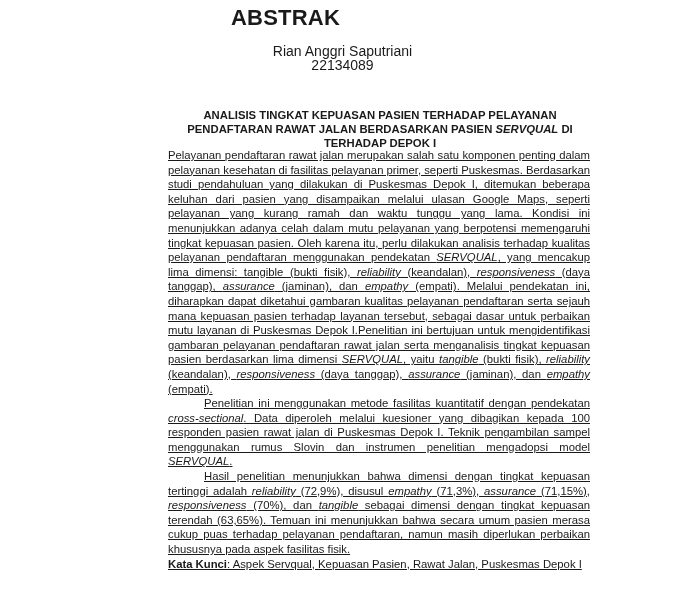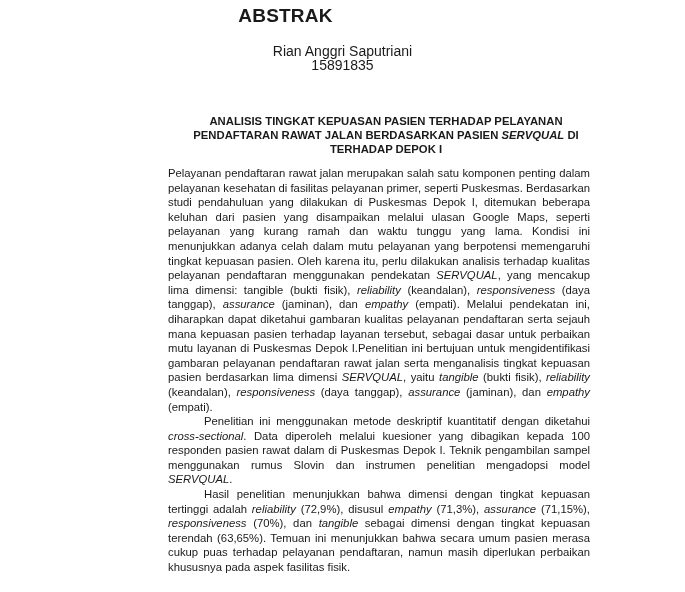--- a/index.html
+++ b/index.html
@@ -2,54 +2,55 @@
 <html><head>
 <meta charset="utf-8">
 <style>
   html, body { margin: 0; padding: 0; background: #ffffff; }
   body {
     width: 685px; height: 592px; overflow: hidden; position: relative;
     font-family: "Liberation Sans", sans-serif; color: #1a1a1a;
   }
   .heading {
     position: absolute; left: 0; width: 571px; top: 5px;
-    text-align: center; font-weight: bold; font-size: 19px; letter-spacing: 0.2px;
+    text-align: center; font-weight: bold; font-size: 22px; letter-spacing: 0.2px;
     margin: 0;
   }
   .author {
     position: absolute; left: 0; width: 685px; top: 44px;
     text-align: center; font-size: 14px; line-height: 14px;
   }
   .title {
     position: absolute; left: 160px; width: 440px; top: 108px;
     text-align: center; font-weight: bold; font-size: 11.3px; line-height: 14px;
-    margin: 6px;
+    margin: 0;
   }
   .body {
-    position: absolute; left: 168px; width: 422px; top: 166px;
-    font-size: 11.3px; line-height: 14.6px; text-align: justify;
+    position: absolute; left: 168px; width: 422px; top: 148px;
+    font-size: 11.3px; line-height: 14.6px; text-align: justify; text-decoration: underline;
   }
   .body p { margin: 0; }
   .indent { text-indent: 36px; }
   i { font-style: italic; }
   b { font-weight: bold; }
 </style>
 </head>
 <body>
 
 <h1 class="heading">ABSTRAK</h1>
 
 <div class="author">
   <div>Rian Anggri Saputriani</div>
-  <div>15891835</div>
+  <div>22134089</div>
 </div>
 
 <h2 class="title">
   <span>ANALISIS TINGKAT KEPUASAN PASIEN TERHADAP PELAYANAN</span><br>
   <span>PENDAFTARAN RAWAT JALAN BERDASARKAN PASIEN </span><i>SERVQUAL</i><span> DI</span><br>
   <span>TERHADAP DEPOK I</span>
 </h2>
 
 <div class="body">
   <p><span>Pelayanan pendaftaran rawat jalan merupakan salah satu komponen penting dalam pelayanan kesehatan di fasilitas pelayanan primer, seperti Puskesmas. Berdasarkan studi pendahuluan yang dilakukan di Puskesmas Depok I, ditemukan beberapa keluhan dari pasien yang disampaikan melalui ulasan Google Maps, seperti pelayanan yang kurang ramah dan waktu tunggu yang lama. Kondisi ini menunjukkan adanya celah dalam mutu pelayanan yang berpotensi memengaruhi tingkat kepuasan pasien. Oleh karena itu, perlu dilakukan analisis terhadap kualitas pelayanan pendaftaran menggunakan pendekatan </span><i>SERVQUAL</i><span>, yang mencakup lima dimensi: tangible (bukti fisik), </span><i>reliability</i><span> (keandalan), </span><i>responsiveness</i><span> (daya tanggap), </span><i>assurance</i><span> (jaminan), dan </span><i>empathy</i><span> (empati). Melalui pendekatan ini, diharapkan dapat diketahui gambaran kualitas pelayanan pendaftaran serta sejauh mana kepuasan pasien terhadap layanan tersebut, sebagai dasar untuk perbaikan mutu layanan di Puskesmas Depok I.Penelitian ini bertujuan untuk mengidentifikasi gambaran pelayanan pendaftaran rawat jalan serta menganalisis tingkat kepuasan pasien berdasarkan lima dimensi </span><i>SERVQUAL</i><span>, yaitu </span><i>tangible</i><span> (bukti fisik), </span><i>reliability</i><span> (keandalan), </span><i>responsiveness</i><span> (daya tanggap), </span><i>assurance</i><span> (jaminan), dan </span><i>empathy</i><span> (empati).</span></p>
-  <p class="indent"><span>Penelitian ini menggunakan metode deskriptif kuantitatif dengan diketahui </span><i>cross-sectional</i><span>. Data diperoleh melalui kuesioner yang dibagikan kepada 100 responden pasien rawat dalam di Puskesmas Depok I. Teknik pengambilan sampel menggunakan rumus Slovin dan instrumen penelitian mengadopsi model </span><i>SERVQUAL</i><span>.</span></p>
+  <p class="indent"><span>Penelitian ini menggunakan metode fasilitas kuantitatif dengan pendekatan </span><i>cross-sectional</i><span>. Data diperoleh melalui kuesioner yang dibagikan kepada 100 responden pasien rawat jalan di Puskesmas Depok I. Teknik pengambilan sampel menggunakan rumus Slovin dan instrumen penelitian mengadopsi model </span><i>SERVQUAL</i><span>.</span></p>
   <p class="indent"><span>Hasil penelitian menunjukkan bahwa dimensi dengan tingkat kepuasan tertinggi adalah </span><i>reliability</i><span> (72,9%), disusul </span><i>empathy</i><span> (71,3%), </span><i>assurance</i><span> (71,15%), </span><i>responsiveness</i><span> (70%), dan </span><i>tangible</i><span> sebagai dimensi dengan tingkat kepuasan terendah (63,65%). Temuan ini menunjukkan bahwa secara umum pasien merasa cukup puas terhadap pelayanan pendaftaran, namun masih diperlukan perbaikan khususnya pada aspek fasilitas fisik.</span></p>
+  <p><b>Kata Kunci</b><span>: Aspek Servqual, Kepuasan Pasien, Rawat Jalan, Puskesmas Depok I</span></p>
 </div>
 
 </body></html>

